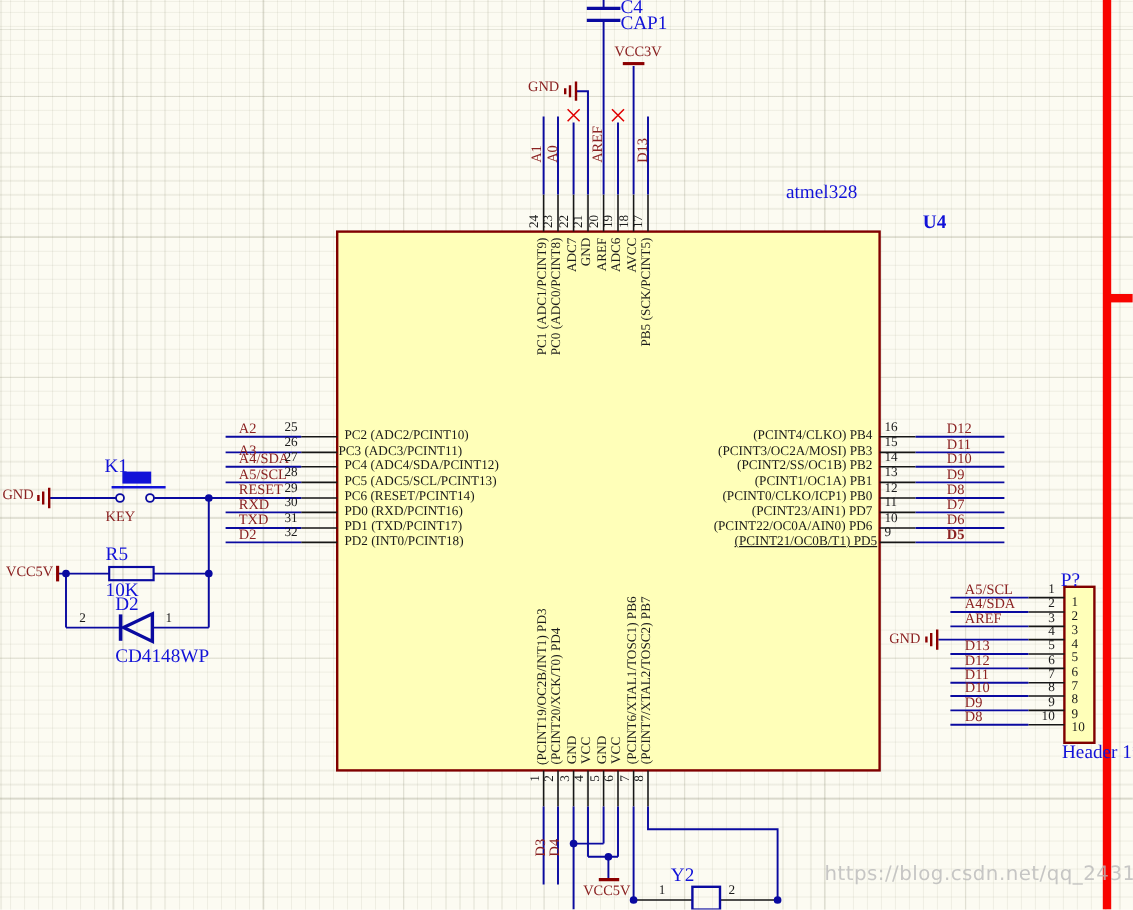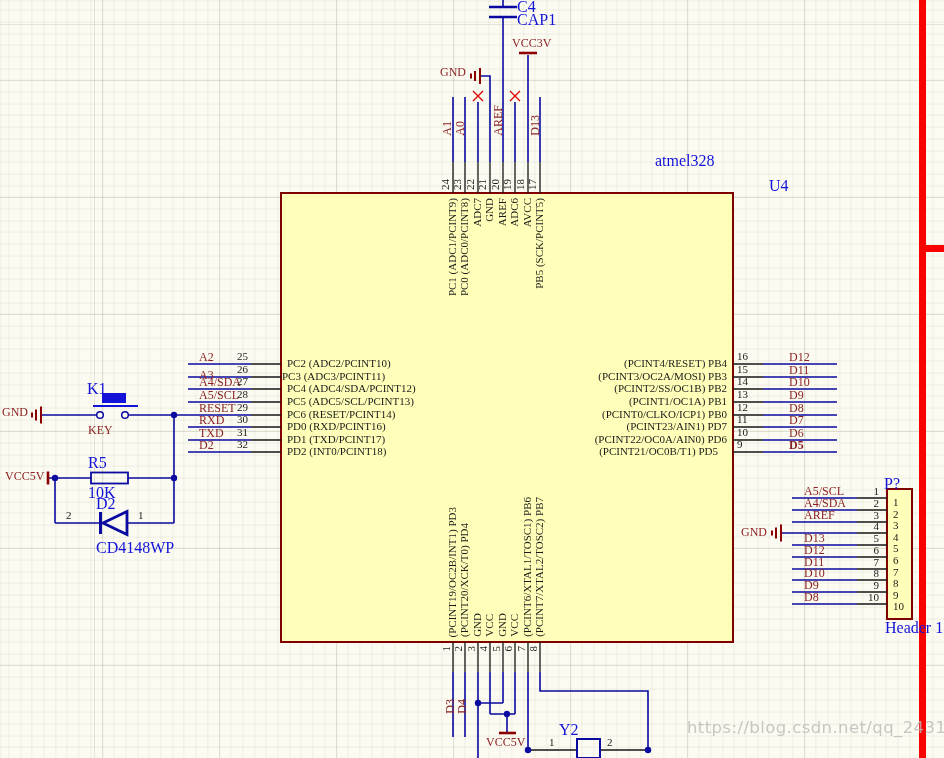--- a/index.html
+++ b/index.html
@@ -124,21 +124,21 @@
       <rect x="919" y="0" width="7" height="758"></rect>
       <rect x="922" y="245" width="22" height="7"></rect>
     </g>
   </svg>
 
   <div class="t des" style="left:517px;top:-1px;">C4</div>
   <div class="t des" style="left:517px;top:12px;">CAP1</div>
   <div class="t net" style="left:512px;top:37px;">VCC3V</div>
   <div class="t net r" style="left:440px;top:66px;width:26px;">GND</div>
   <div class="t des" style="left:655px;top:153px;">atmel328</div>
-  <div class="t des" style="left:769px;top:178px;">U4</div>
+  <div class="t des" style="left:769px;top:178px;font-weight:bold;">U4</div>
 
   <div class="vt net" style="left:441px;bottom:622px;">A1</div>
   <div class="vt net" style="left:454px;bottom:622px;">A0</div>
   <div class="vt net" style="left:492px;bottom:622px;">AREF</div>
   <div class="vt net" style="left:529px;bottom:622px;">D13</div>
 
   <div class="vt pin" style="left:439px;bottom:568px;">24</div>
   <div class="vt pin" style="left:451px;bottom:568px;">23</div>
   <div class="vt pin" style="left:464px;bottom:568px;">22</div>
   <div class="vt pin" style="left:476px;bottom:568px;">21</div>
@@ -194,28 +194,28 @@
 
   <div class="t net" style="left:789px;top:351px;">D12</div>
   <div class="t net" style="left:789px;top:364px;">D11</div>
   <div class="t net" style="left:789px;top:376px;">D10</div>
   <div class="t net" style="left:789px;top:389px;">D9</div>
   <div class="t net" style="left:789px;top:402px;">D8</div>
   <div class="t net" style="left:789px;top:414px;">D7</div>
   <div class="t net" style="left:789px;top:427px;">D6</div>
   <div class="t net" style="left:789px;top:439px;font-weight:bold;">D5</div>
 
-  <div class="t nm r" style="right:217px;top:358px;">(PCINT4/RESET) PB4</div>
+  <div class="t nm r" style="right:217px;top:358px;">(PCINT4/CLKO) PB4</div>
   <div class="t nm r" style="right:217px;top:371px;">(PCINT3/OC2A/MOSI) PB3</div>
   <div class="t nm r" style="right:217px;top:383px;">(PCINT2/SS/OC1B) PB2</div>
   <div class="t nm r" style="right:217px;top:396px;">(PCINT1/OC1A) PB1</div>
   <div class="t nm r" style="right:217px;top:409px;">(PCINT0/CLKO/ICP1) PB0</div>
   <div class="t nm r" style="right:217px;top:421px;">(PCINT23/AIN1) PD7</div>
   <div class="t nm r" style="right:217px;top:434px;">(PCINT22/OC0A/AIN0) PD6</div>
-  <div class="t nm r" style="right:226px;top:446px;">(PCINT21/OC0B/T1) PD5</div>
+  <div class="t nm r" style="right:213px;top:446px;text-decoration:underline;">(PCINT21/OC0B/T1) PD5</div>
 
   <div class="vt pin" style="left:440px;top:646px;">1</div>
   <div class="vt pin" style="left:452px;top:646px;">2</div>
   <div class="vt pin" style="left:465px;top:646px;">3</div>
   <div class="vt pin" style="left:477px;top:646px;">4</div>
   <div class="vt pin" style="left:490px;top:646px;">5</div>
   <div class="vt pin" style="left:502px;top:646px;">6</div>
   <div class="vt pin" style="left:515px;top:646px;">7</div>
   <div class="vt pin" style="left:527px;top:646px;">8</div>
 

